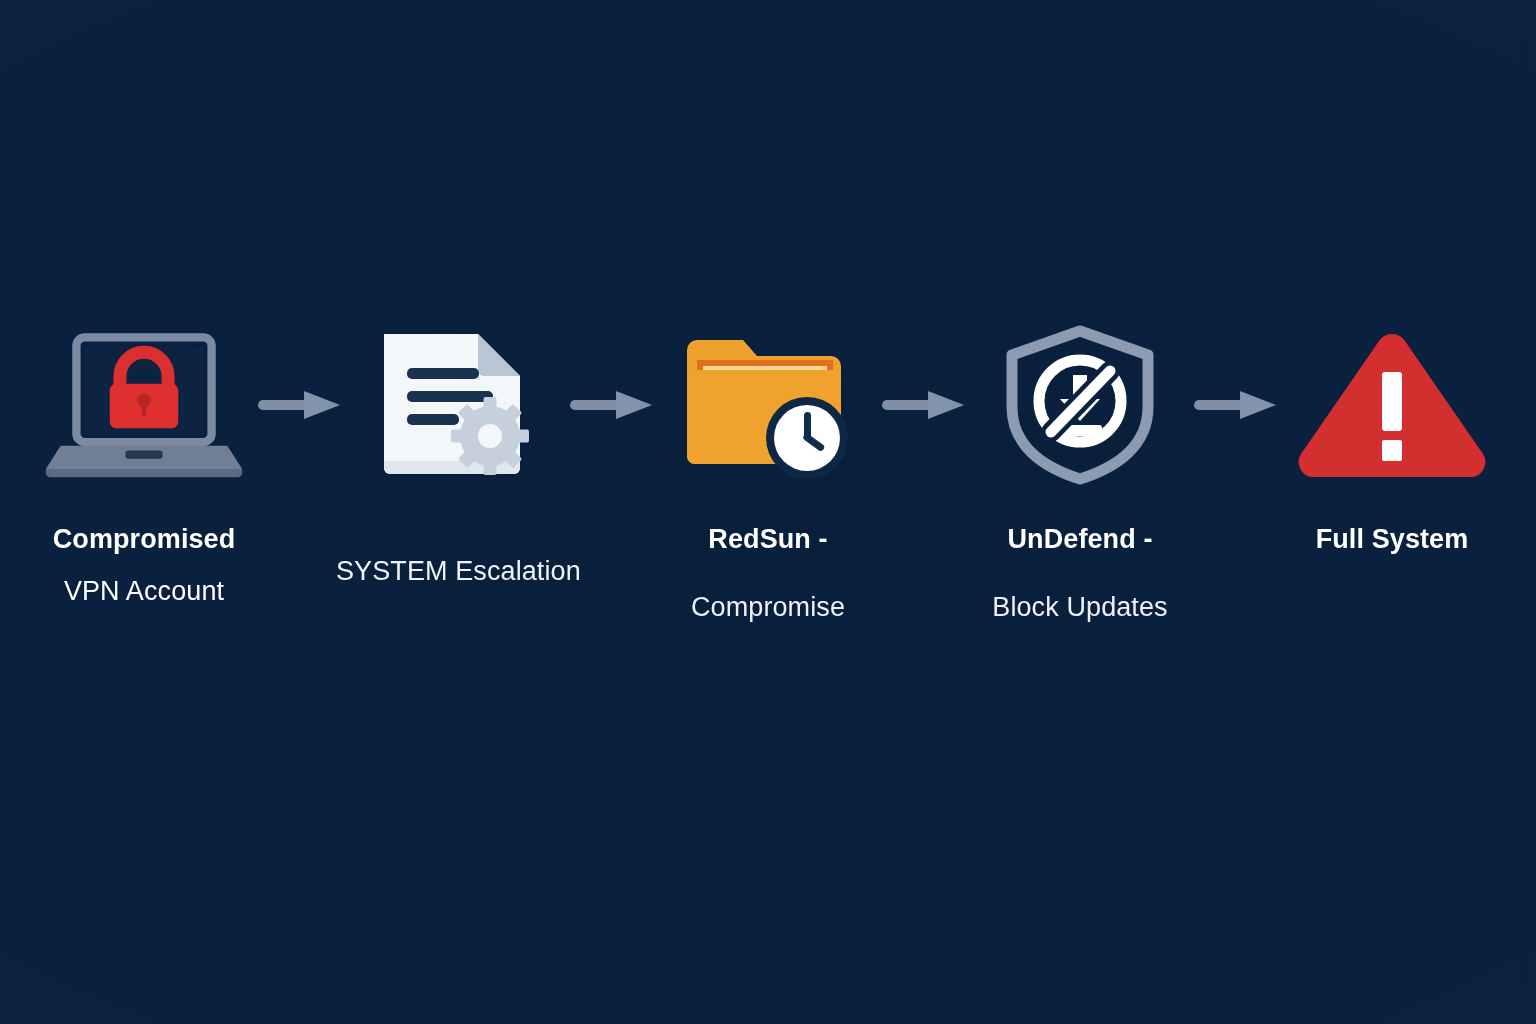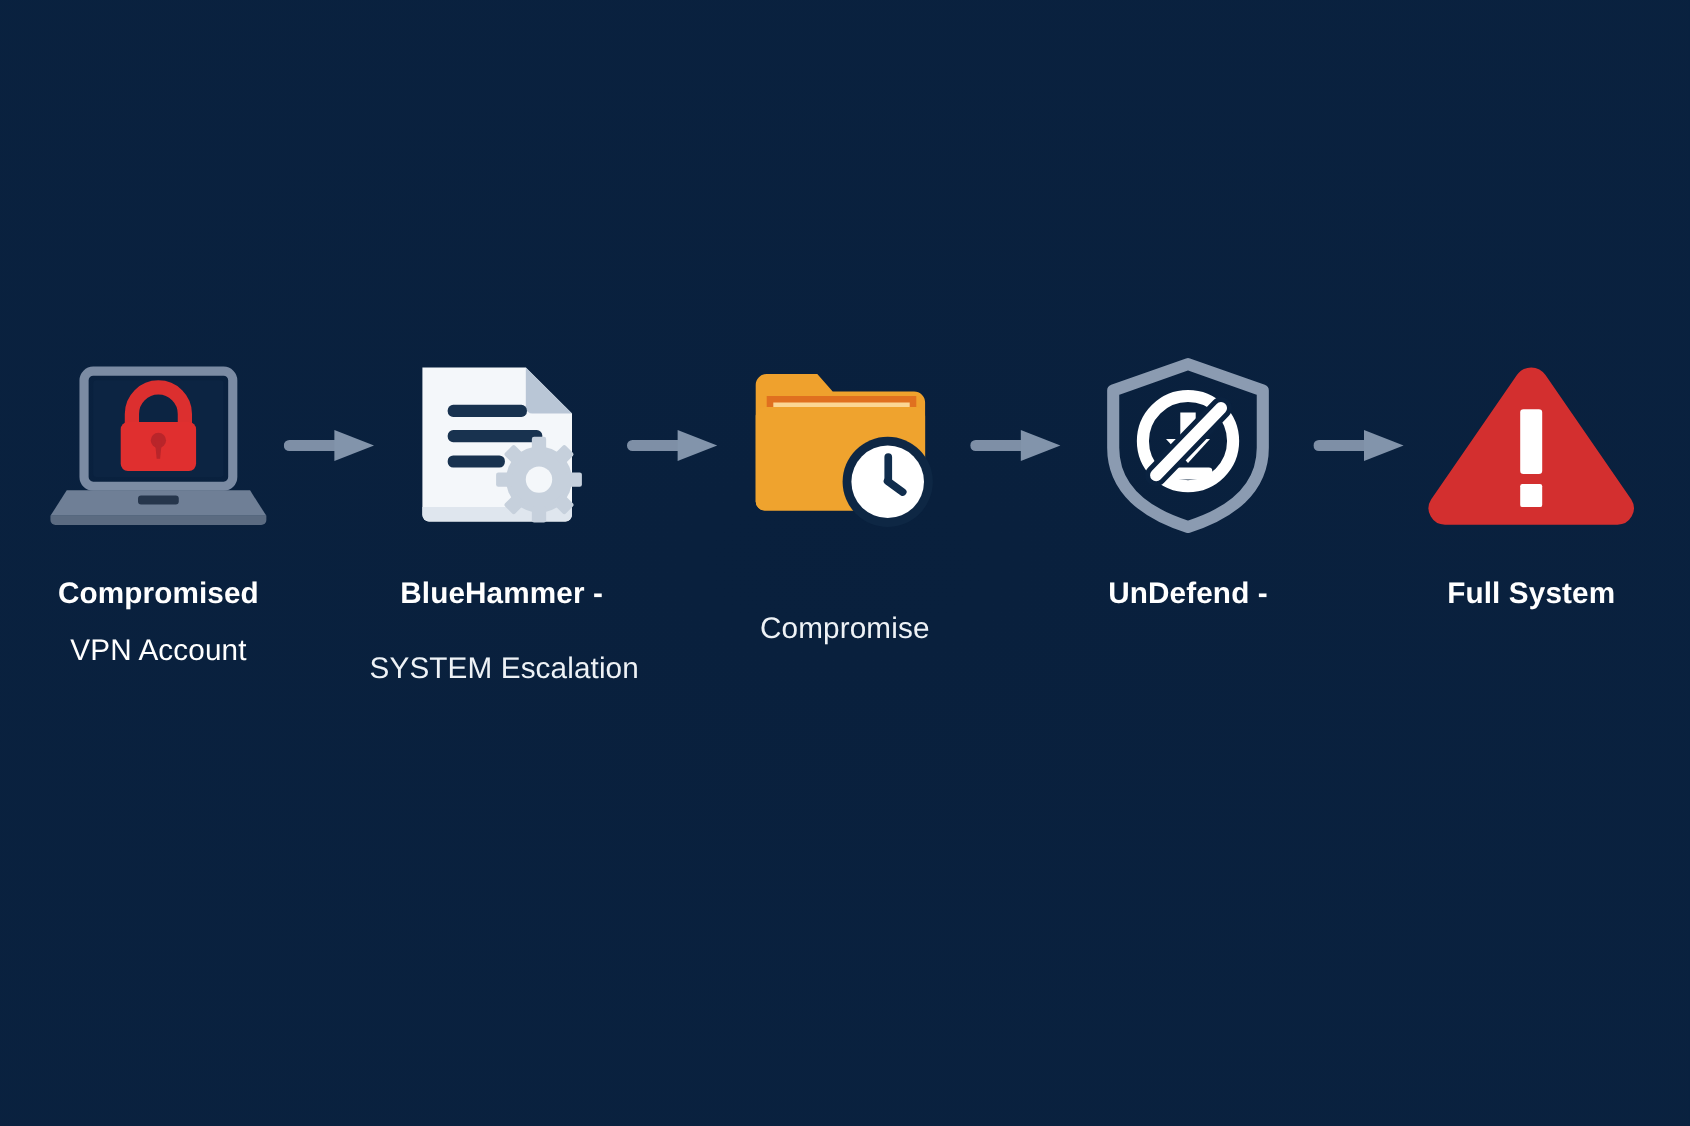--- a/index.html
+++ b/index.html
@@ -158,21 +158,20 @@
               <rect x="-6.5" y="24" width="13" height="15" rx="2" transform="rotate(45)"></rect>
               <rect x="-39" y="-6.5" width="15" height="13" rx="2" transform="rotate(45)"></rect>
               <rect x="24" y="-6.5" width="15" height="13" rx="2" transform="rotate(45)"></rect>
             </g>
           </g>
           <circle cx="0" cy="0" r="12" fill="#f4f7fa"></circle>
         </g>
       </svg>
     </div>
     <div class="labels">
-      <span class="label-line-1">BlueHammer -</span>
       <span class="label-line-2 light">SYSTEM Escalation</span>
     </div>
   </div>
 
   <div class="arrow-slot">
     <svg width="84" height="34" viewBox="0 0 84 34">
       <rect x="0" y="12" width="52" height="10" rx="5" ry="5" fill="#7e8fa6"></rect>
       <path d="M46 3 L82 17 L46 31 Z" fill="#8294ab"></path>
     </svg>
   </div>
@@ -191,20 +190,21 @@
         <path d="M6 50 a8 8 0 0 1 8 -8 H152 a8 8 0 0 1 8 8 V128
                  a8 8 0 0 1 -8 8 H14 a8 8 0 0 1 -8 -8 Z" fill="#efa32e"></path>
 
         <circle cx="126" cy="110" r="41" fill="#0e2744"></circle>
         <circle cx="126" cy="110" r="33" fill="#ffffff"></circle>
         <rect x="123" y="84" width="7" height="28" rx="3.5" fill="#102d4d"></rect>
         <rect x="123" y="106" width="7" height="24" rx="3.5" fill="#102d4d" transform="rotate(-54 126 110)"></rect>
       </svg>
     </div>
     <div class="labels">
+      <span class="label-line-1">RedSun -</span>
       <span class="label-line-2 light">Compromise</span>
     </div>
   </div>
 
   <div class="arrow-slot">
     <svg width="84" height="34" viewBox="0 0 84 34">
       <rect x="0" y="12" width="52" height="10" rx="5" ry="5" fill="#7e8fa6"></rect>
       <path d="M46 3 L82 17 L46 31 Z" fill="#8294ab"></path>
     </svg>
   </div>
@@ -220,20 +220,21 @@
         <rect x="77" y="50" width="14" height="30" fill="#ffffff"></rect>
         <path d="M64 74 L84 96 L104 74 Z" fill="#ffffff"></path>
         <rect x="62" y="100" width="44" height="11" rx="3" fill="#ffffff"></rect>
 
         <line x1="55" y1="107" x2="114" y2="46" stroke="#0a2240" stroke-width="20" stroke-linecap="round"></line>
         <line x1="55" y1="107" x2="114" y2="46" stroke="#ffffff" stroke-width="11" stroke-linecap="round"></line>
       </svg>
     </div>
     <div class="labels">
       <span class="label-line-1">UnDefend -</span>
+      <span class="label-line-2 light">Block Updates</span>
     </div>
   </div>
 
   <div class="arrow-slot">
     <svg width="84" height="34" viewBox="0 0 84 34">
       <rect x="0" y="12" width="52" height="10" rx="5" ry="5" fill="#7e8fa6"></rect>
       <path d="M46 3 L82 17 L46 31 Z" fill="#8294ab"></path>
     </svg>
   </div>
 

